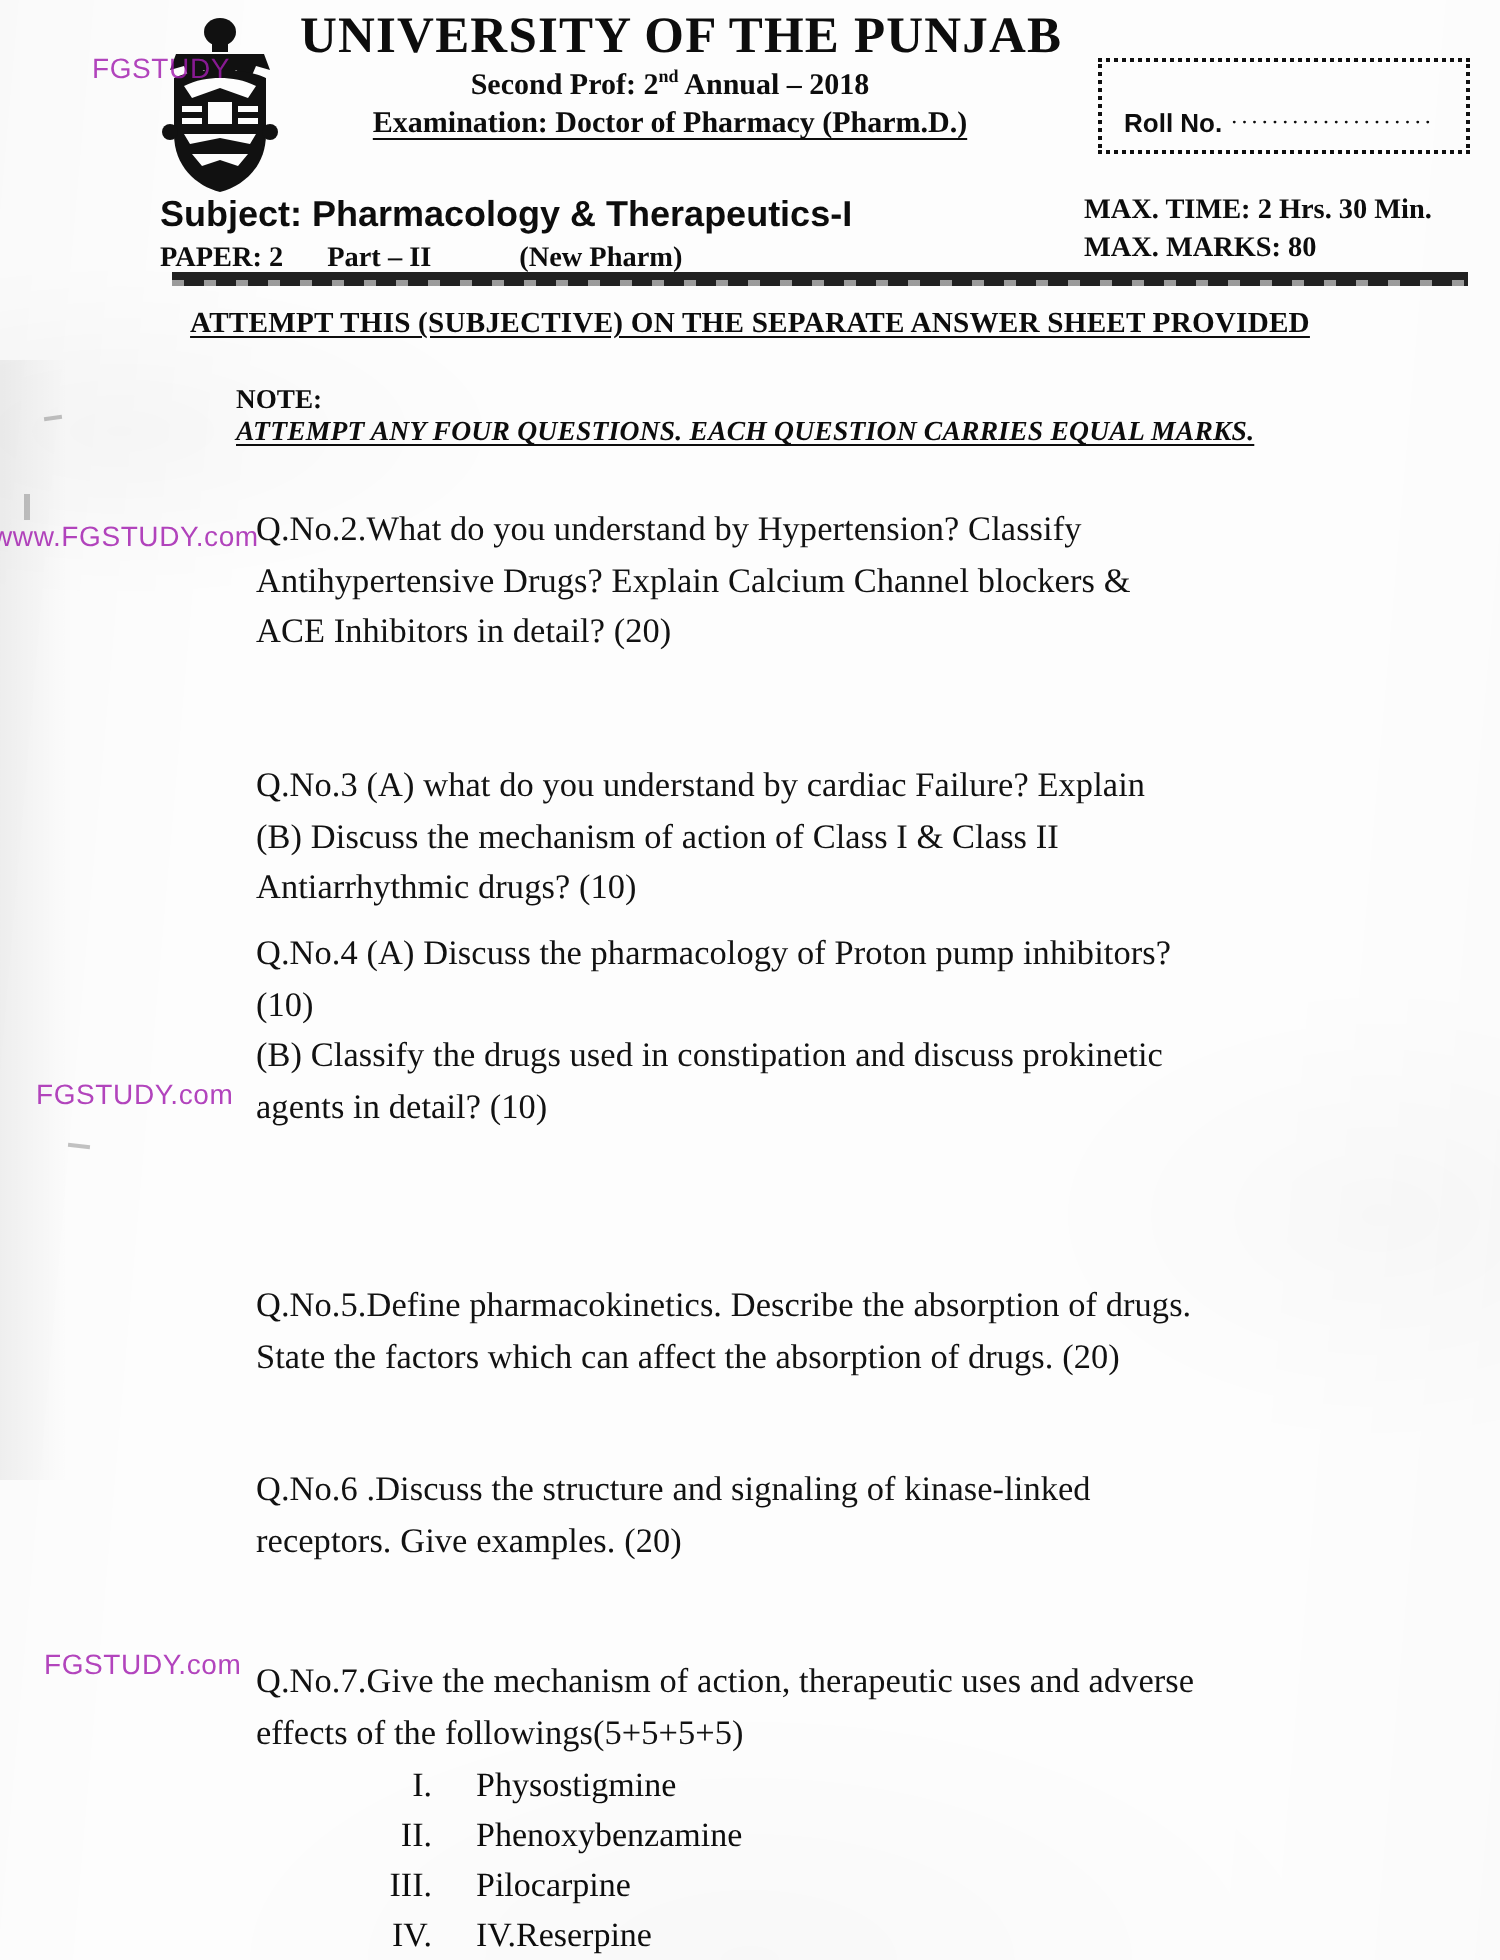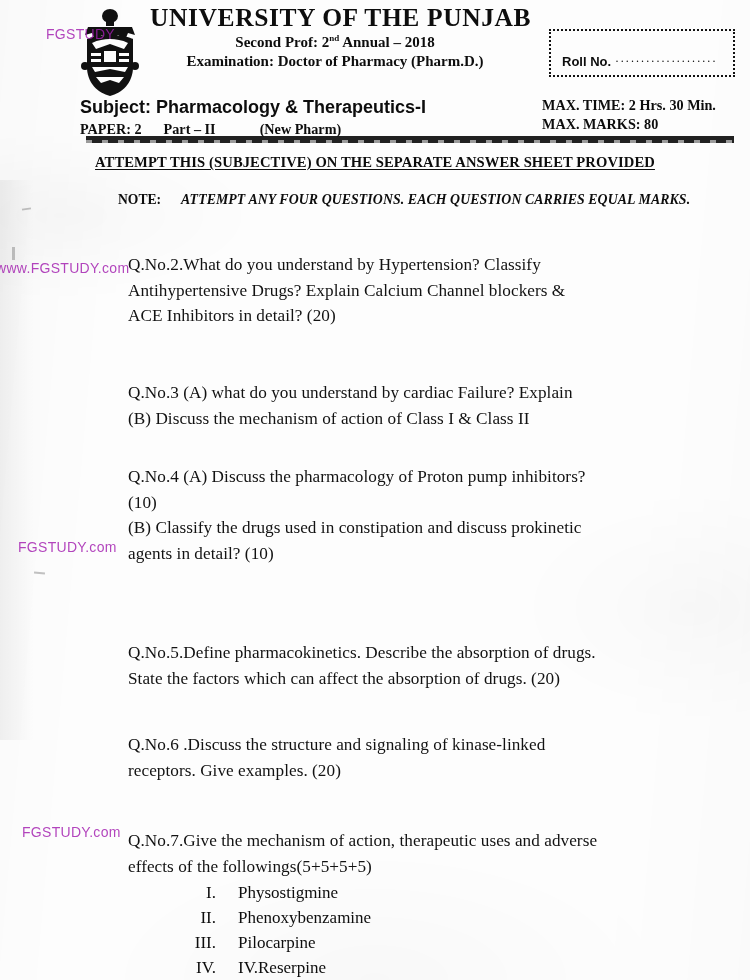--- a/index.html
+++ b/index.html
@@ -77,20 +77,21 @@
     font-size: 15px;
     line-height: 1.22;
     margin-top: 2px;
     white-space: nowrap;
   }
   .exam-sub sup { font-size: 9px; vertical-align: super; }
   .exam-line {
     font-family: "Liberation Serif", serif;
     font-weight: bold;
     font-size: 15px;
+    text-decoration: underline;
     text-underline-offset: 2.5px;
     line-height: 1.25;
     margin-top: 1px;
     white-space: nowrap;
   }
 
   
   #rollno-box {
     position: absolute;
     left: 549px; top: 29px;
@@ -184,35 +185,36 @@
     text-underline-offset: 2px;
     letter-spacing: .1px;
     white-space: nowrap;
   }
   #notice-2 {
     position: absolute;
     left: 118px; top: 192px;
     display: flex;
     align-items: baseline;
     white-space: nowrap;
+    flex-direction: column;
   }
   .note-label {
     font-family: "Liberation Serif", serif;
     font-weight: bold;
     font-size: 13.6px;
     margin-right: 5px;
   }
   .note-body {
     font-family: "Liberation Serif", serif;
     font-weight: bold;
     font-style: italic;
     font-size: 13.8px;
+    text-decoration: underline;
     text-underline-offset: 2px;
     letter-spacing: .1px;
-    margin-left: 15px;
   }
 
   
   .question {
     position: absolute;
     left: 128px;
     width: 604px;
   }
   .qline {
     font-family: "Liberation Serif", serif;
@@ -366,20 +368,21 @@
 
   <div class="question" id="q2">
     <div class="qline q-indent">Q.No.2.What do you understand by Hypertension? Classify</div>
     <div class="qline">Antihypertensive Drugs? Explain Calcium Channel blockers &amp;</div>
     <div class="qline">ACE Inhibitors in detail? (20)</div>
   </div>
 
   <div class="question" id="q3">
     <div class="qline">Q.No.3 (A) what do you understand by cardiac Failure? Explain</div>
     <div class="qline">(B) Discuss the mechanism of action of Class I &amp; Class II</div>
+    <div class="qline">Antiarrhythmic drugs? (10)</div>
   </div>
 
   <div class="question" id="q4">
     <div class="qline">Q.No.4 (A) Discuss the pharmacology of Proton pump inhibitors?</div>
     <div class="qline">(10)</div>
     <div class="qline">(B) Classify the drugs used in constipation and discuss prokinetic</div>
     <div class="qline">agents in detail? (10)</div>
   </div>
 
   <div class="question" id="q5">

